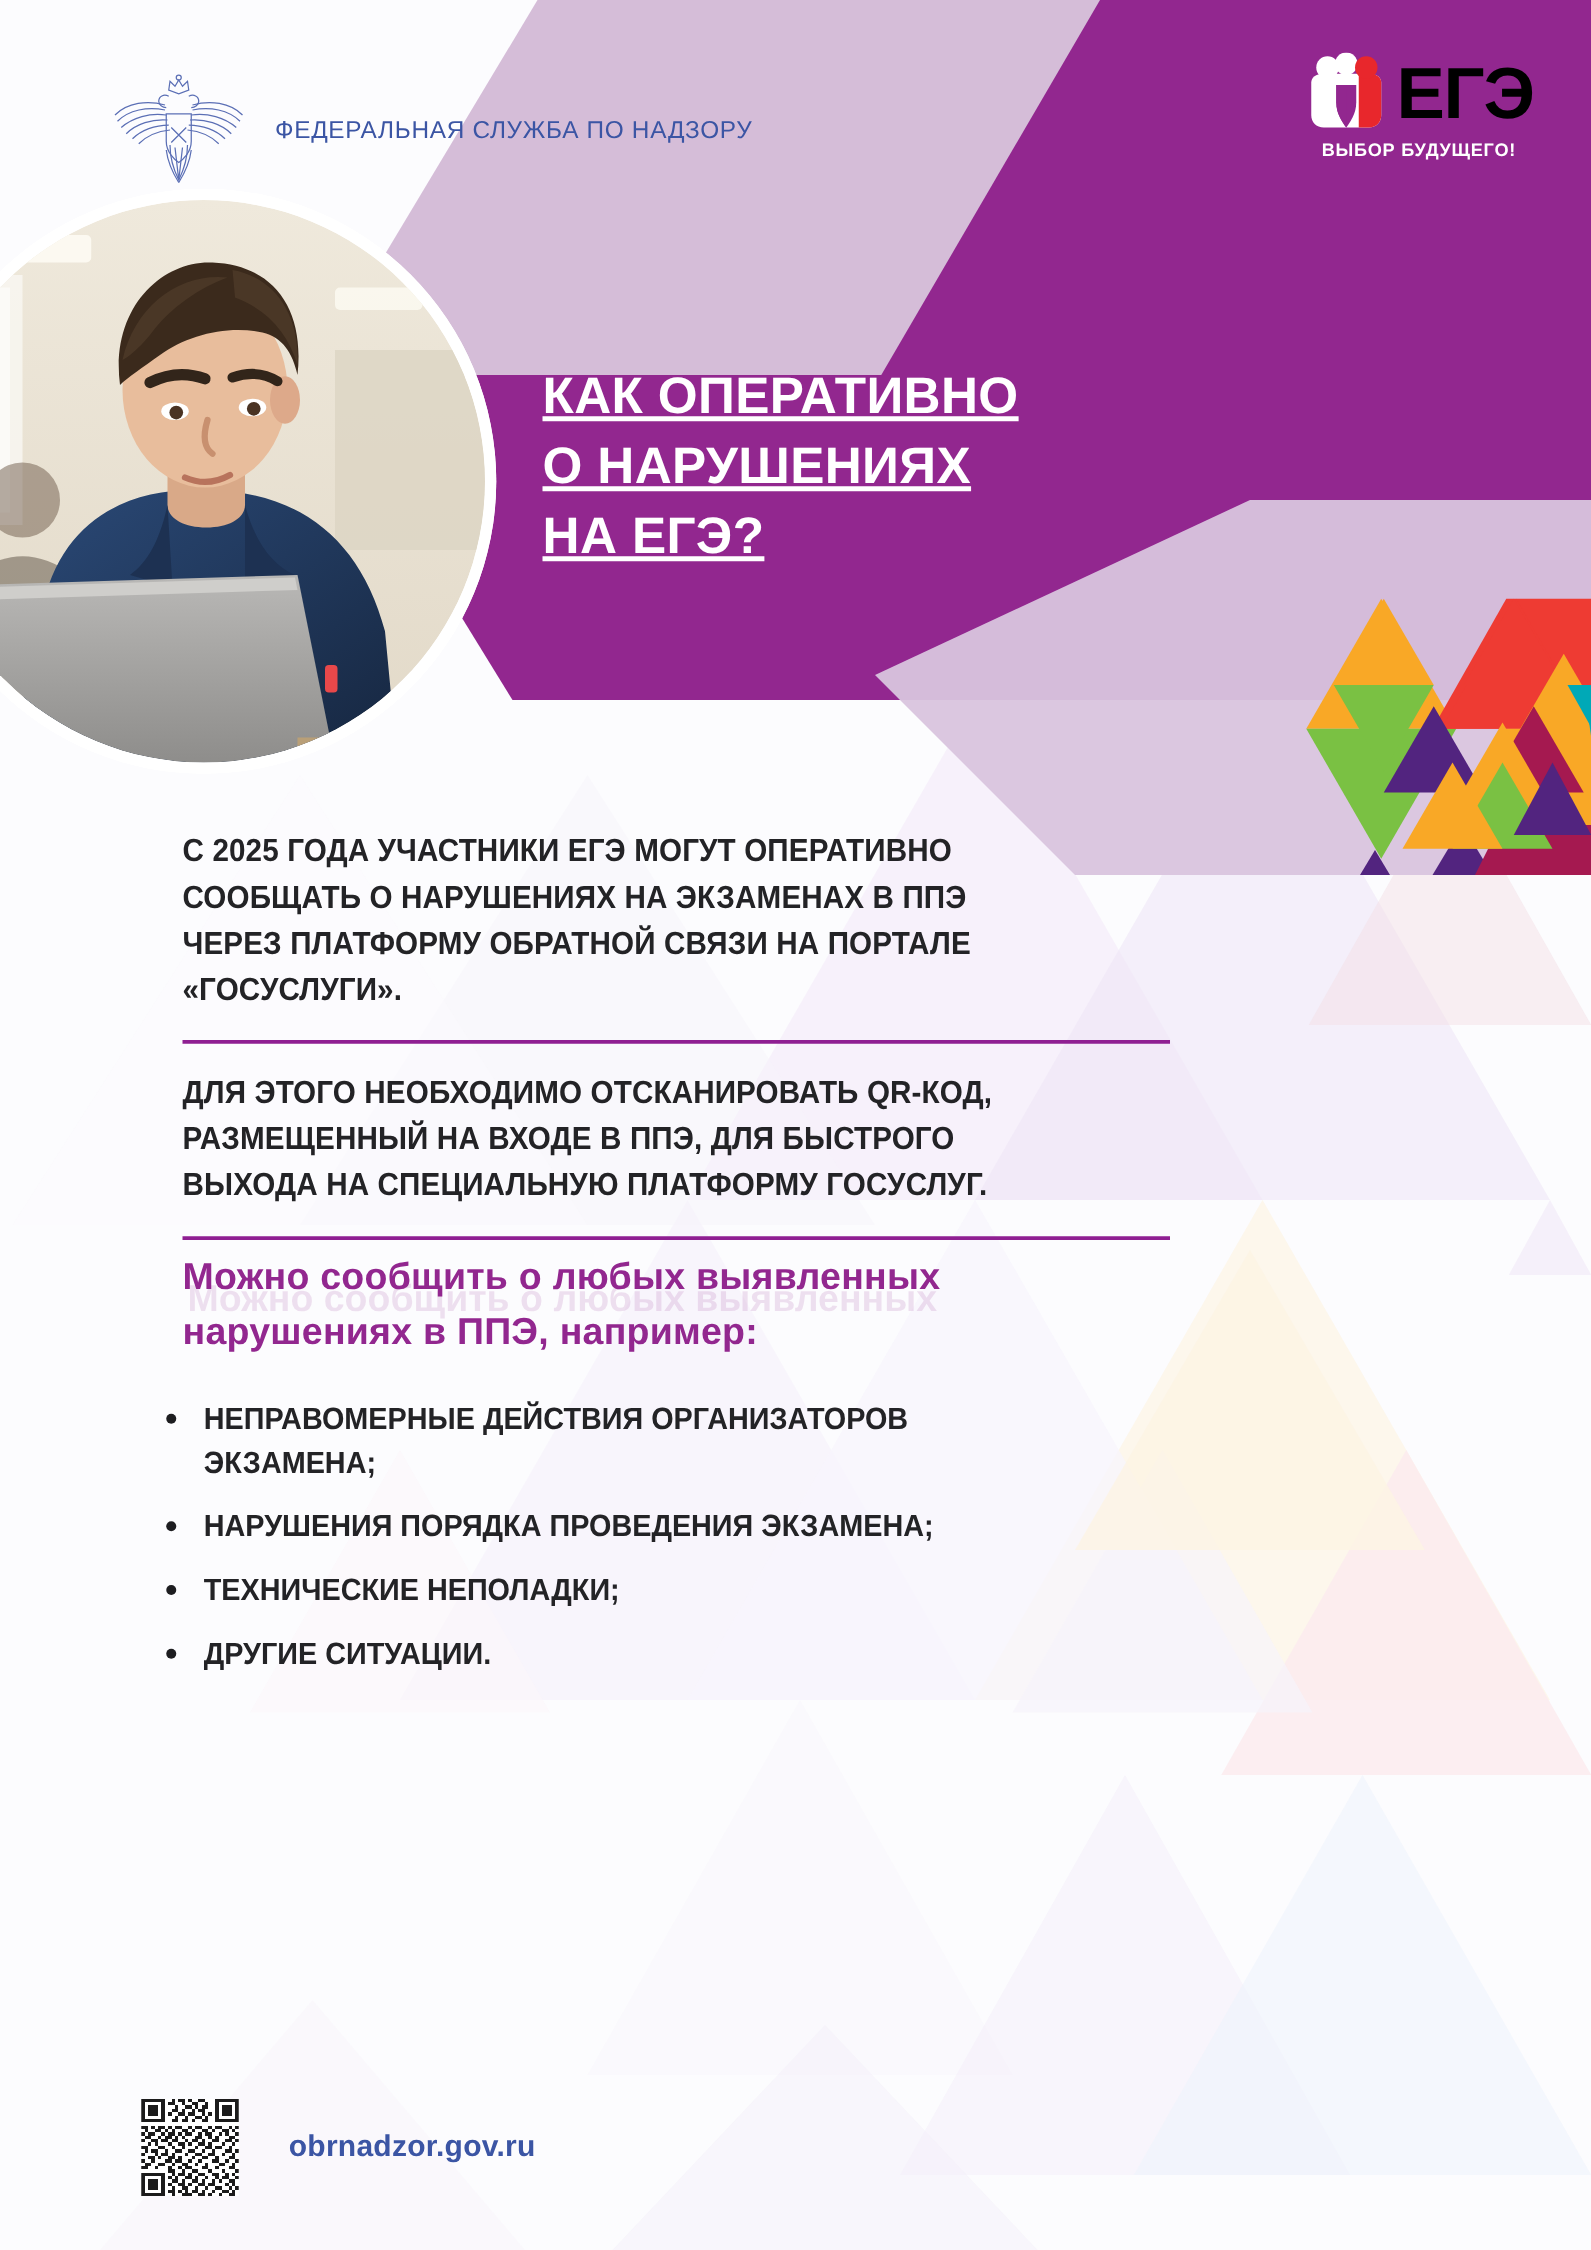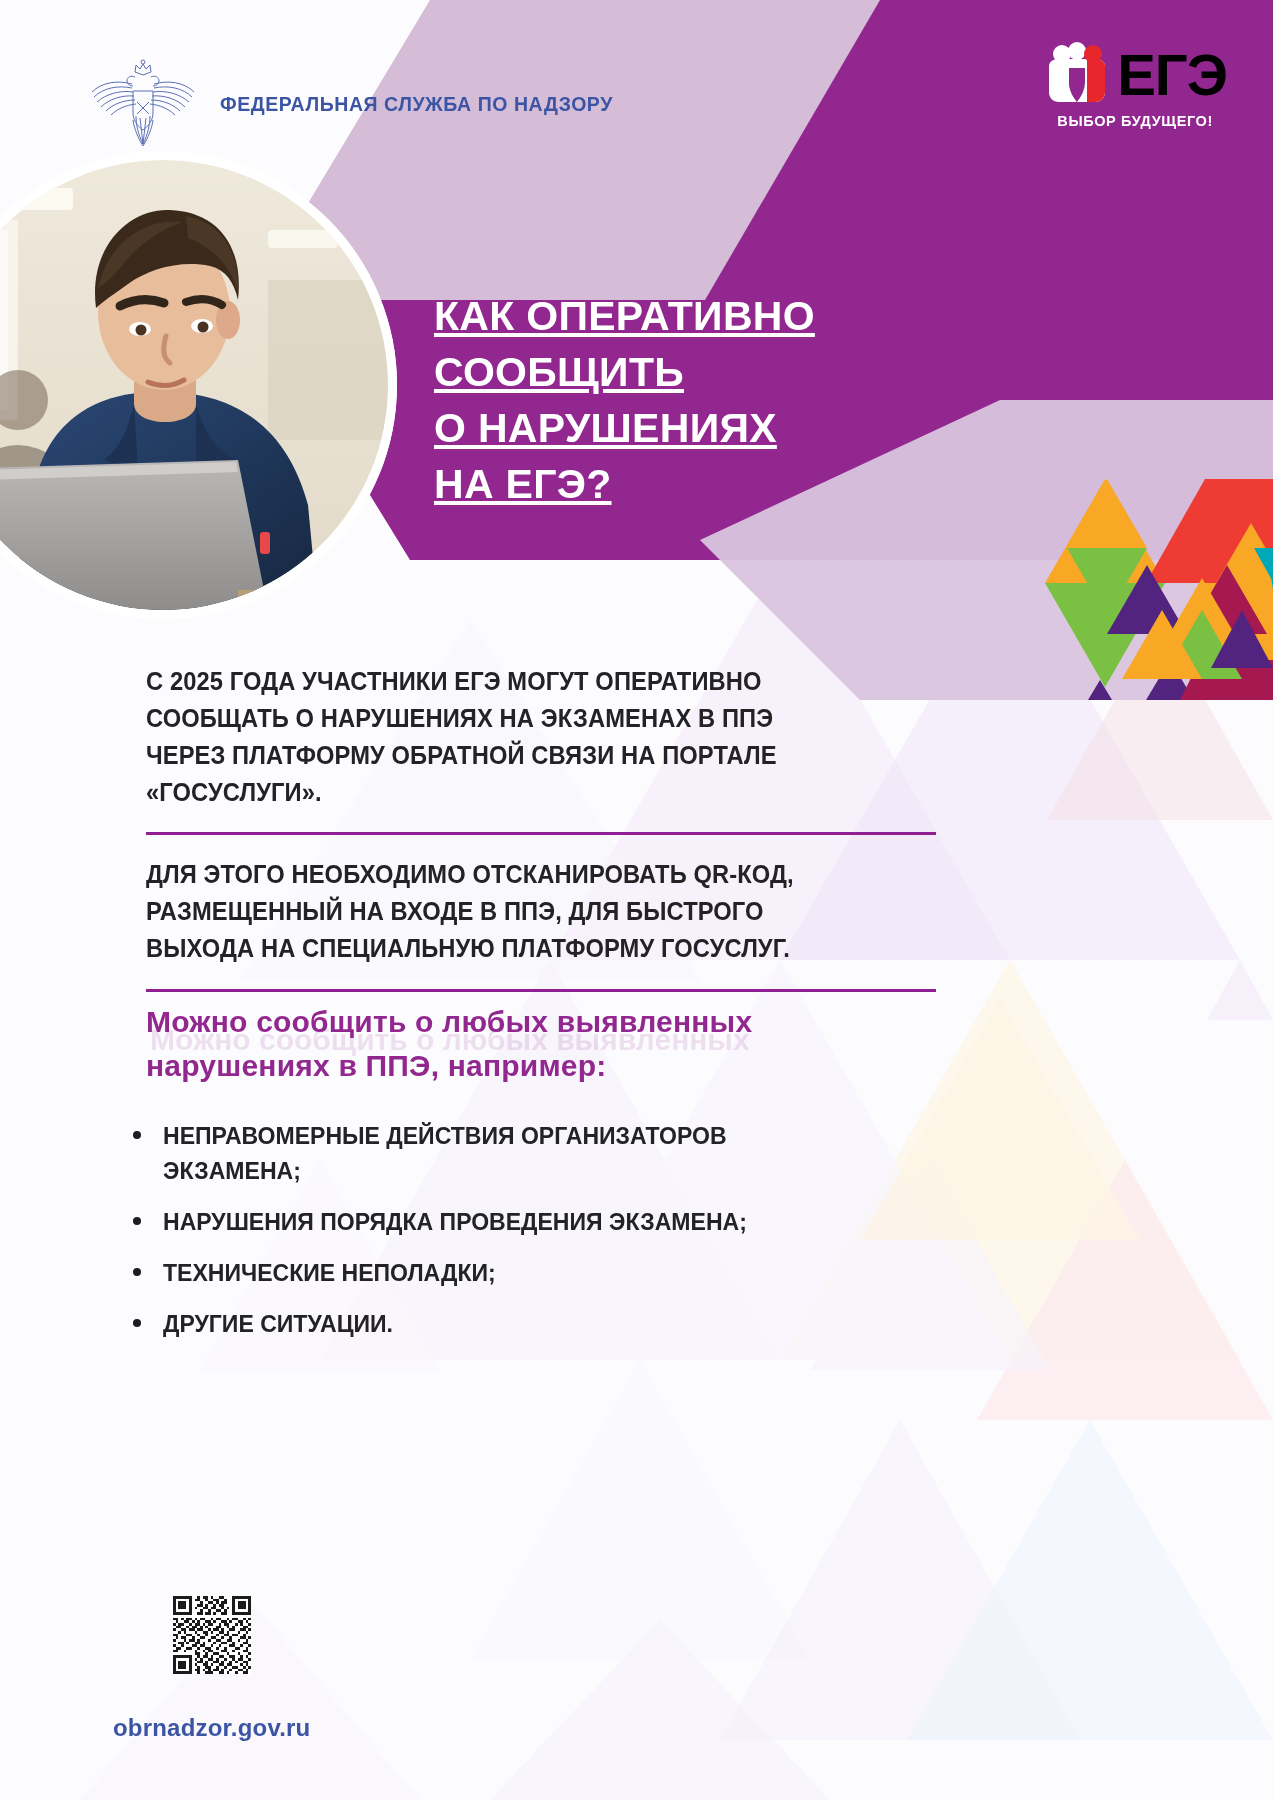--- a/index.html
+++ b/index.html
@@ -16,21 +16,21 @@
   .bg-field { position:absolute; inset:0; z-index:0; }
   .bg-field svg { display:block; width:1273px; height:1800px; }
 
   
   .banner-layer { position:absolute; top:0; left:0; width:1273px; height:700px; z-index:1; }
   .banner-layer svg { display:block; }
 
   
   .gov-header { position:absolute; top:58px; left:88px; z-index:6; display:flex; align-items:center; gap:22px; }
   .gov-emblem { width:110px; height:92px; }
-  .gov-title { color:#3b55a4; font-size:19.5px; line-height:26px; letter-spacing:.55px; font-weight:700; }
+  .gov-title { color:#3b55a4; font-size:19.5px; line-height:26px; letter-spacing:.55px; font-weight:400; }
   .gov-title div { white-space:nowrap; }
 
   
   .ege-logo { position:absolute; top:42px; right:46px; z-index:6; text-align:center; }
   .ege-row { display:flex; align-items:center; gap:6px; }
   .ege-mark { width:68px; height:66px; }
   .ege-word { color:#000000; font-size:58px; font-weight:700; letter-spacing:-1px; line-height:58px; font-family:"Liberation Sans", sans-serif; }
   .ege-tag { color:#ffffff; font-size:14.5px; font-weight:700; letter-spacing:.6px; margin-top:5px; }
 
   
@@ -81,21 +81,21 @@
     margin:13px 22px 0 4px; flex:0 0 8px;
   }
   .bullet-text {
     font-family:"Liberation Sans Narrow","Liberation Sans", sans-serif;
     font-weight:700; font-size:24.5px; line-height:35px; color:#232326;
     transform:scaleX(.94); transform-origin:left center;
   }
   .bullet-text div { white-space:nowrap; }
 
   
-  .footer { position:absolute; left:113px; bottom:58px; z-index:6; display:flex; align-items:center; gap:40px;flex-direction:column; }
+  .footer { position:absolute; left:113px; bottom:43px; z-index:6; display:flex; align-items:center; gap:40px; }
   .qr { width:78px; height:78px; }
   .site-url { color:#3b55a4; font-size:24px; font-weight:700; letter-spacing:.2px; }
 </style>
 </head>
 <body>
 
 <div class="poster">
 
   <div class="bg-field">
     <svg viewBox="0 0 1273 1800" xmlns="http://www.w3.org/2000/svg">
@@ -289,21 +289,20 @@
 
         <path d="M-20 310 L300 300 L330 450 L-40 450 Z" fill="url(#lap)"></path>
         <path d="M-20 312 L298 302 L300 312 L-18 322 Z" fill="#cfcecb"></path>
         <rect x="300" y="430" width="150" height="20" fill="#b99f77"></rect>
       </g>
     </svg>
   </div>
 
   <div class="headline">
     <div>КАК ОПЕРАТИВНО</div>
-    <div>СООБЩИТЬ</div>
     <div>О НАРУШЕНИЯХ</div>
     <div>НА ЕГЭ?</div>
   </div>
 
   <div class="body-wrap">
     <div class="para">
       <div>С 2025 ГОДА УЧАСТНИКИ ЕГЭ МОГУТ ОПЕРАТИВНО</div>
       <div>СООБЩАТЬ О НАРУШЕНИЯХ НА ЭКЗАМЕНАХ В ППЭ</div>
       <div>ЧЕРЕЗ ПЛАТФОРМУ ОБРАТНОЙ СВЯЗИ НА ПОРТАЛЕ</div>
       <div>«ГОСУСЛУГИ».</div>

